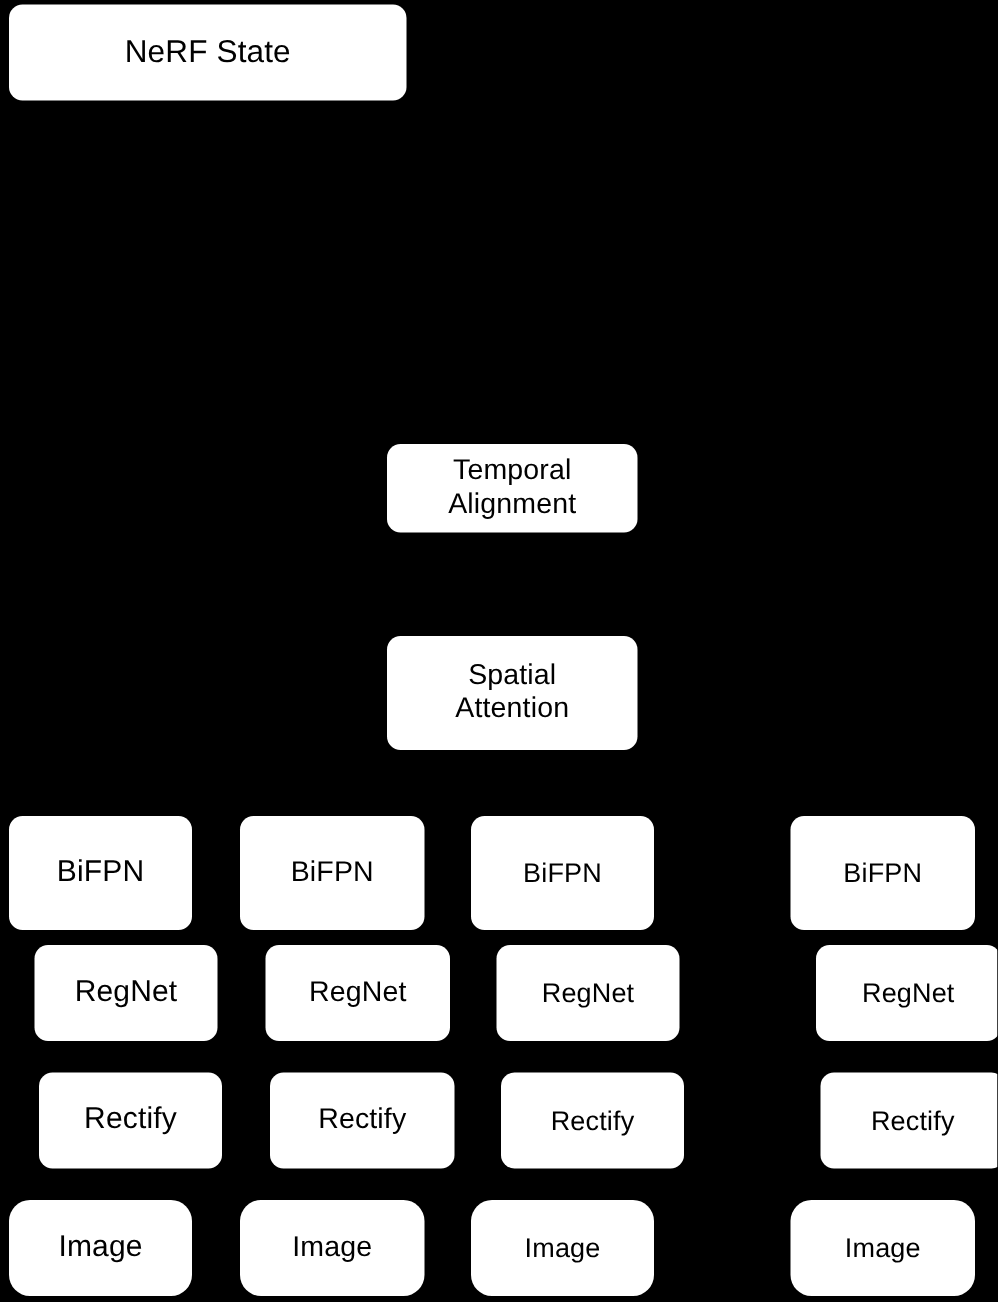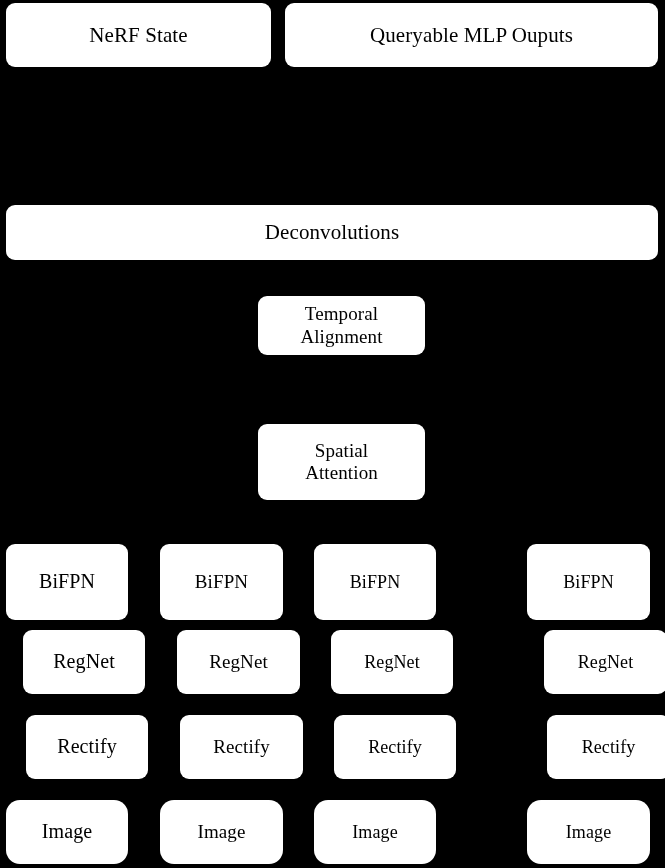--- a/index.html
+++ b/index.html
@@ -24,21 +24,21 @@
     color: #000000;
     border-radius: 9px;
     display: flex;
     align-items: center;
     justify-content: center;
     text-align: center;
     line-height: 1.16;
     box-sizing: border-box;
     padding: 2px 4px;
     white-space: pre-line;
-    font-family: Liberation Serif, serif;
+    font-family: Liberation Sans, sans-serif;
     letter-spacing: 0.1px;
   }
 
   
   .node--nerf-state        { left: 6px;   top: 3px;   width: 265px; height: 64px;  font-size: 21px; }
   .node--mlp-outputs       { left: 285px; top: 3px;   width: 373px; height: 64px;  font-size: 21px; }
 
   
   .node--deconvolutions    { left: 6px;   top: 205px; width: 652px; height: 55px;  font-size: 21px; }
 
@@ -64,23 +64,21 @@
   .fs-3 { font-size: 18px; }
   .fs-4 { font-size: 18px; }
 </style>
 </head>
 <body>
 
 <div id="canvas">
 
   <div class="node node--nerf-state">NeRF State</div>
 
-  <div class="node node--mlp-outputs">Queryable MLP Ouputs</div>
 
-  <div class="node node--deconvolutions">Deconvolutions</div>
 
   <div class="node node--temporal">Temporal
 Alignment</div>
 
   <div class="node node--spatial">Spatial
 Attention</div>
 
   <div class="node grid-node col-1 row-1 fs-1">BiFPN</div>
   <div class="node grid-node col-2 row-1 fs-2">BiFPN</div>
   <div class="node grid-node col-3 row-1 fs-3">BiFPN</div>

